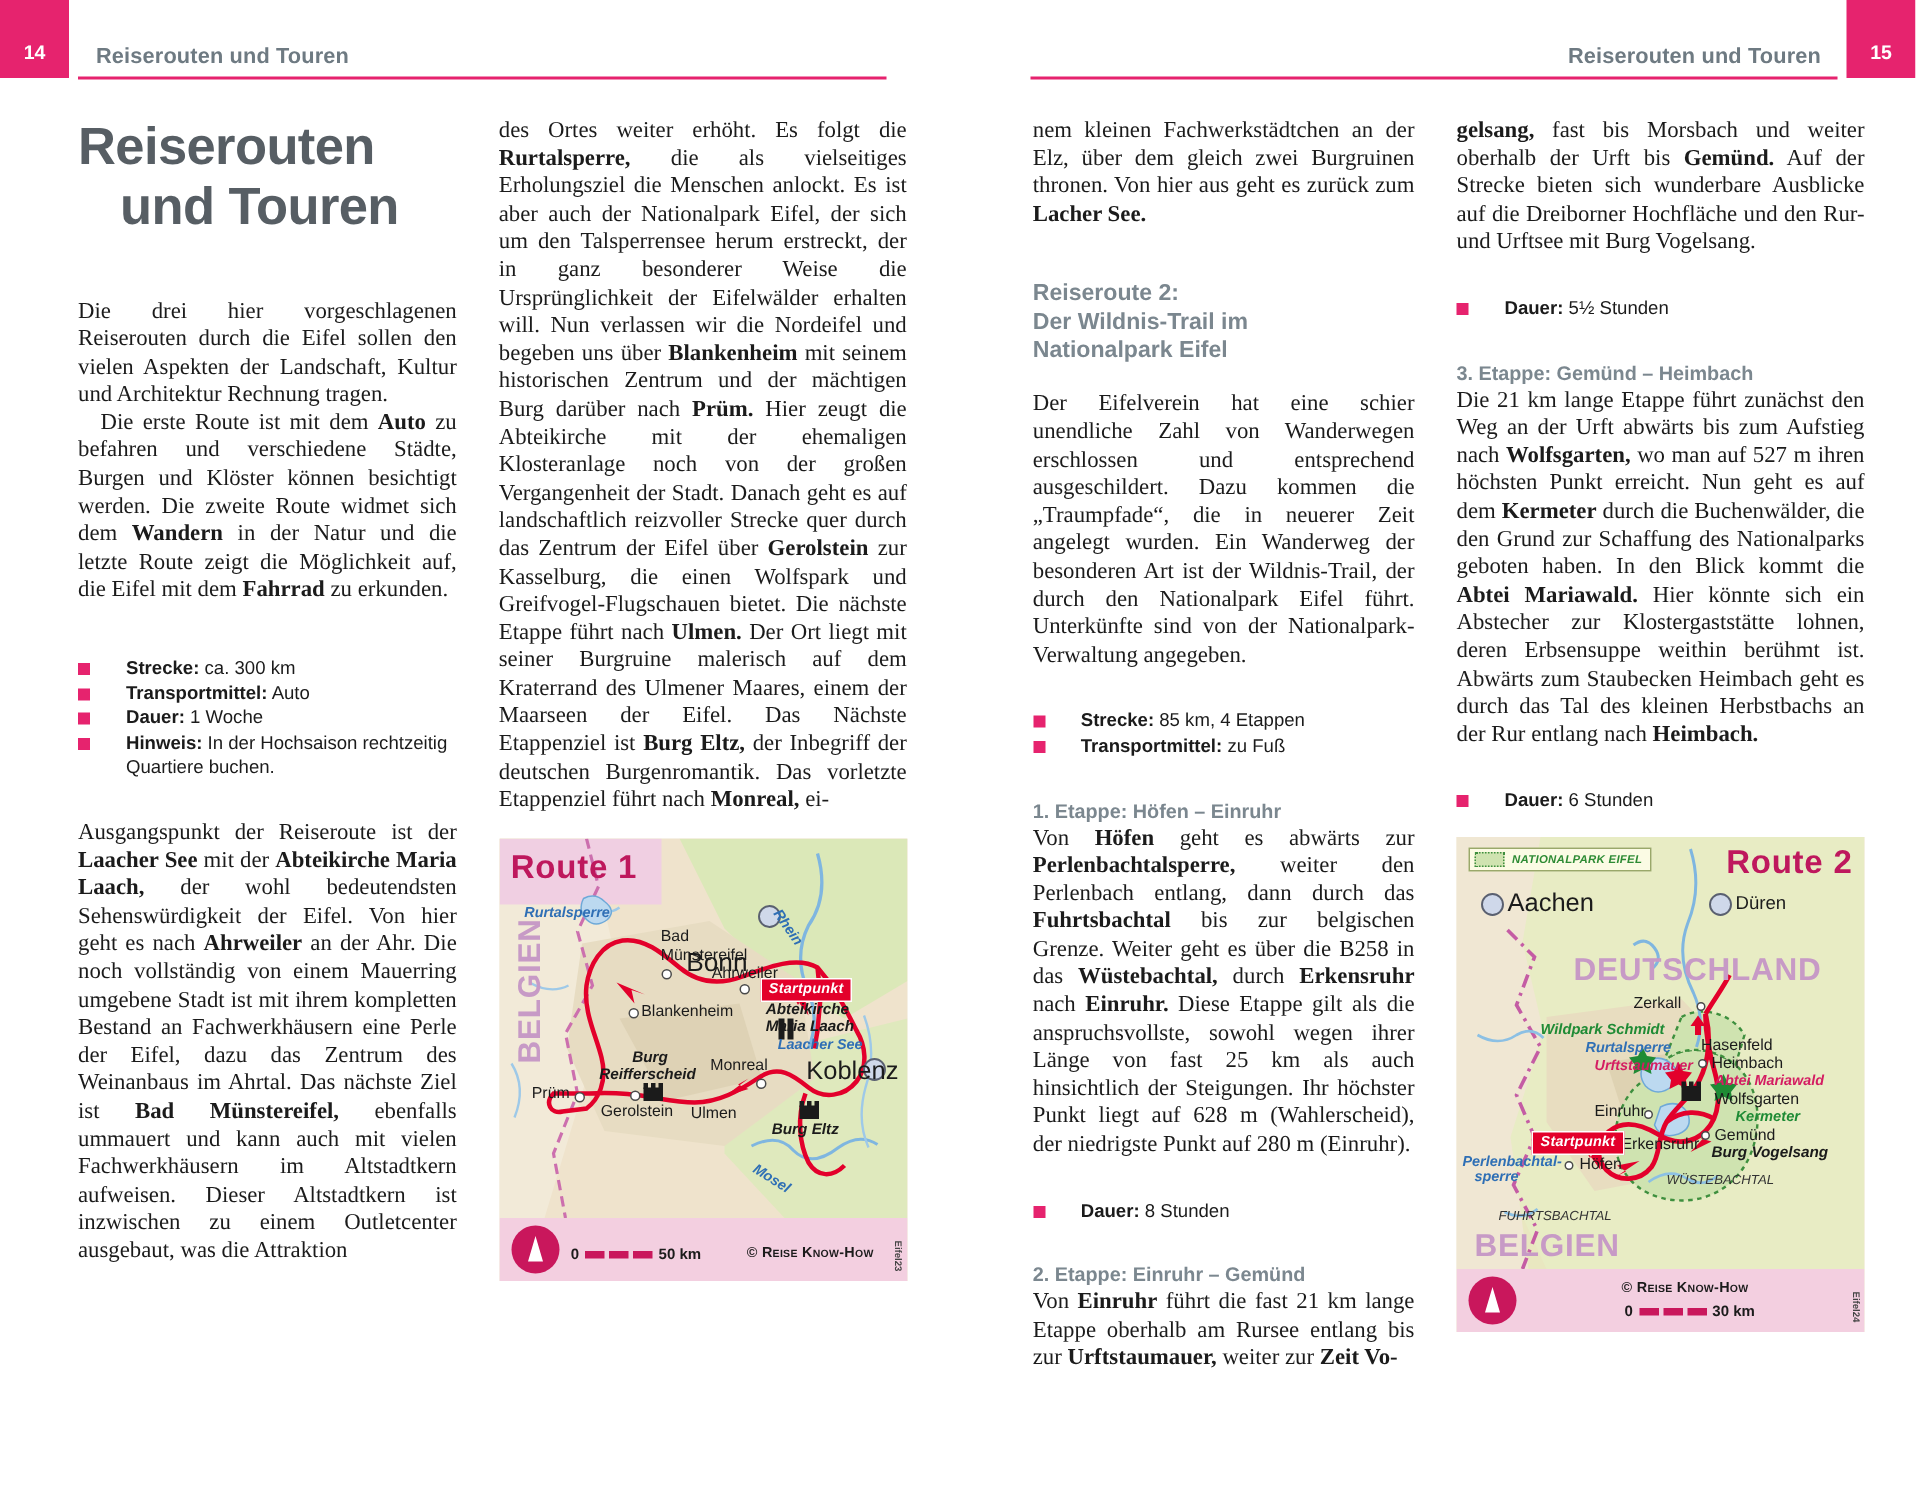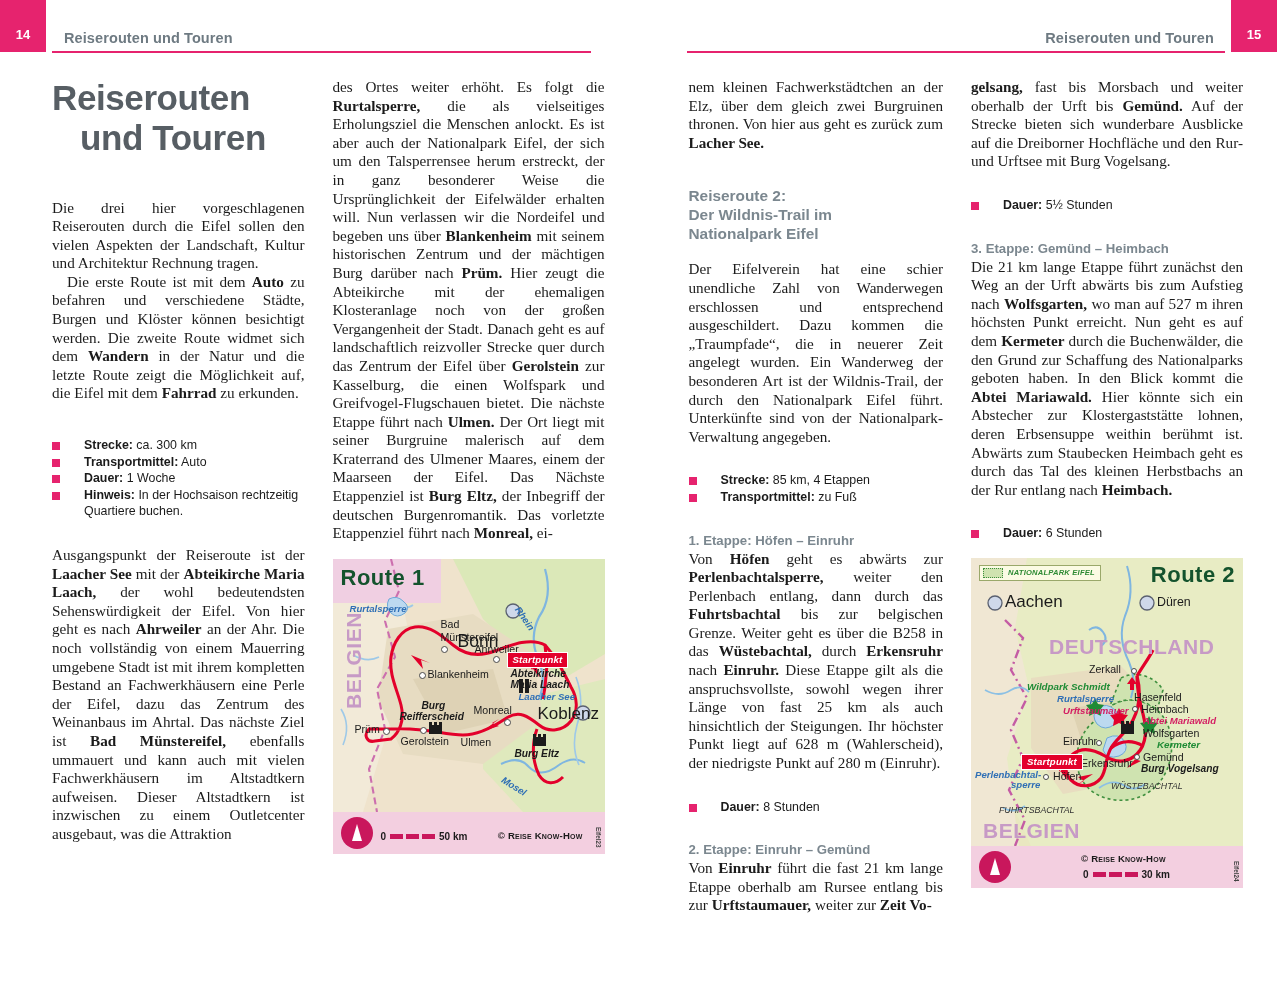--- a/index.html
+++ b/index.html
@@ -105,21 +105,21 @@
     overflow: hidden;
   }
   .mapfig.m2 { height: 330px; }
   .map-svg { position: absolute; inset: 0; }
 
   .corner-label {
     position: absolute;
     font-family: "Liberation Sans", sans-serif;
     font-weight: bold;
     font-size: 22px;
-    color: #14532d;
+    color: #be185d;
     letter-spacing: .5px;
   }
   .np-legend {
     position: absolute;
     background: #fbfbe4;
     border: 1px solid #9aa86a;
     display: flex; align-items: center; gap: 5px;
     padding: 2px 5px 2px 3px;
   }
   .np-legend .swatch {
@@ -561,21 +561,21 @@
           <div class="mlabel town" style="left:92px; top:178px;">Einruhr</div>
           <div class="mdot" style="left:125px; top:182px; width:6px; height:6px;"></div>
           <div class="mlabel town" style="left:110px; top:200px;">Erkensruhr</div>
           <div class="mlabel sight" style="left:170px; top:206px;">Burg Vogelsang</div>
 
           <div class="startpunkt" style="left:50px; top:196px;">Startpunkt</div>
           <div class="mlabel town" style="left:82px; top:213px;">Höfen</div>
           <div class="mdot" style="left:72px; top:216px; width:6px; height:6px;"></div>
 
           <div class="mlabel water" style="left:4px; top:212px;">Perlenbachtal-</div>
-          <div class="mlabel water" style="left:40px; top:222px;">sperre</div>
+          <div class="mlabel water" style="left:12px; top:222px;">sperre</div>
 
           <div class="mlabel valley" style="left:140px; top:224px;">WÜSTEBACHTAL</div>
           <div class="mlabel valley" style="left:28px; top:248px;">FUHRTSBACHTAL</div>
           <div class="mlabel country" style="left:12px; top:262px;">BELGIEN</div>
 
           <div class="mapfooter">
             <div class="compass">
                 <div class="needle"></div>
               </div>
             <div class="credit" style="left:110px; bottom:24px;">© Reise Know-How</div>

